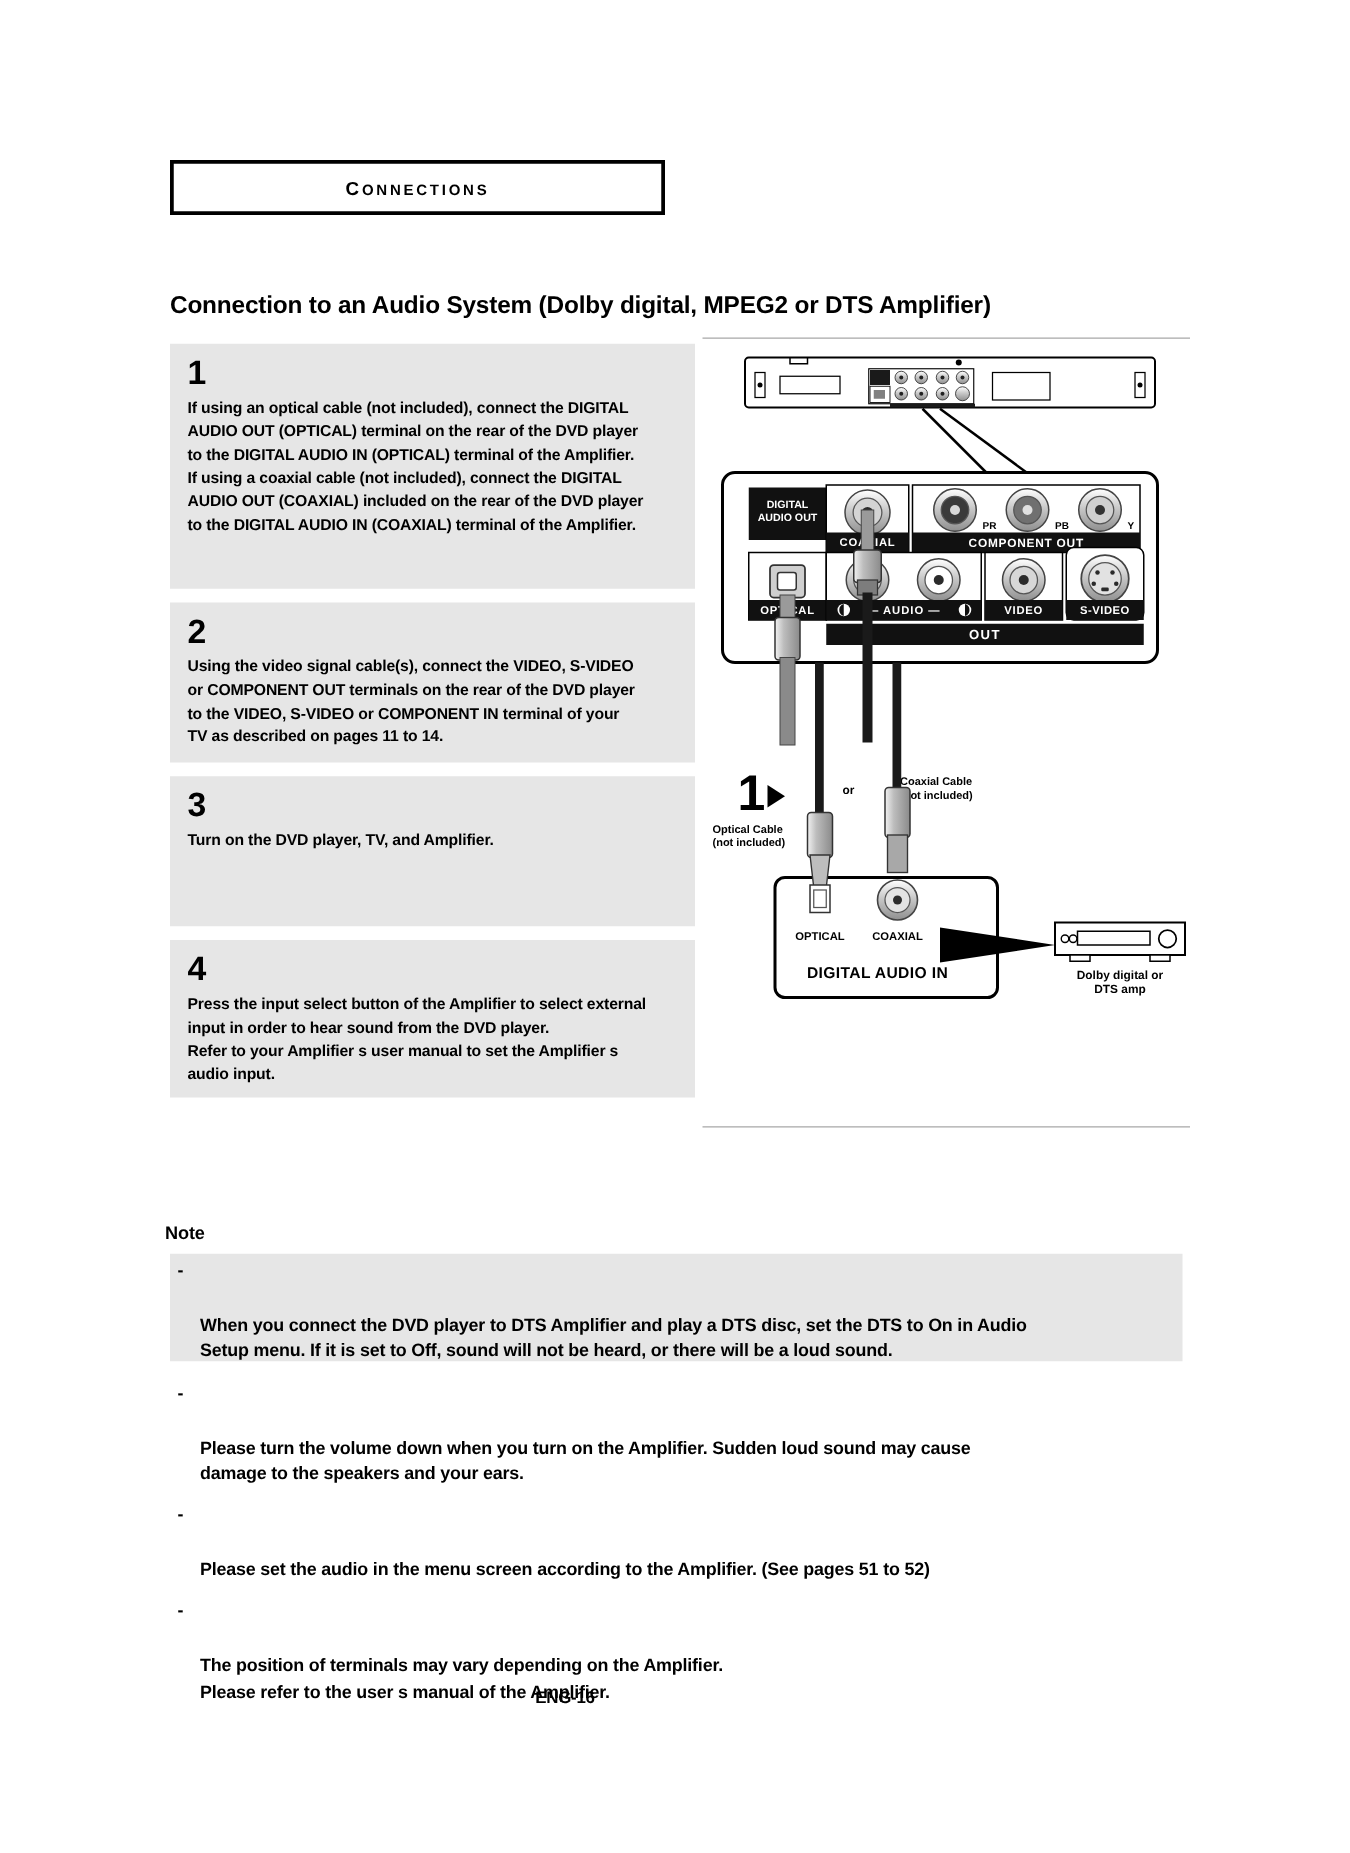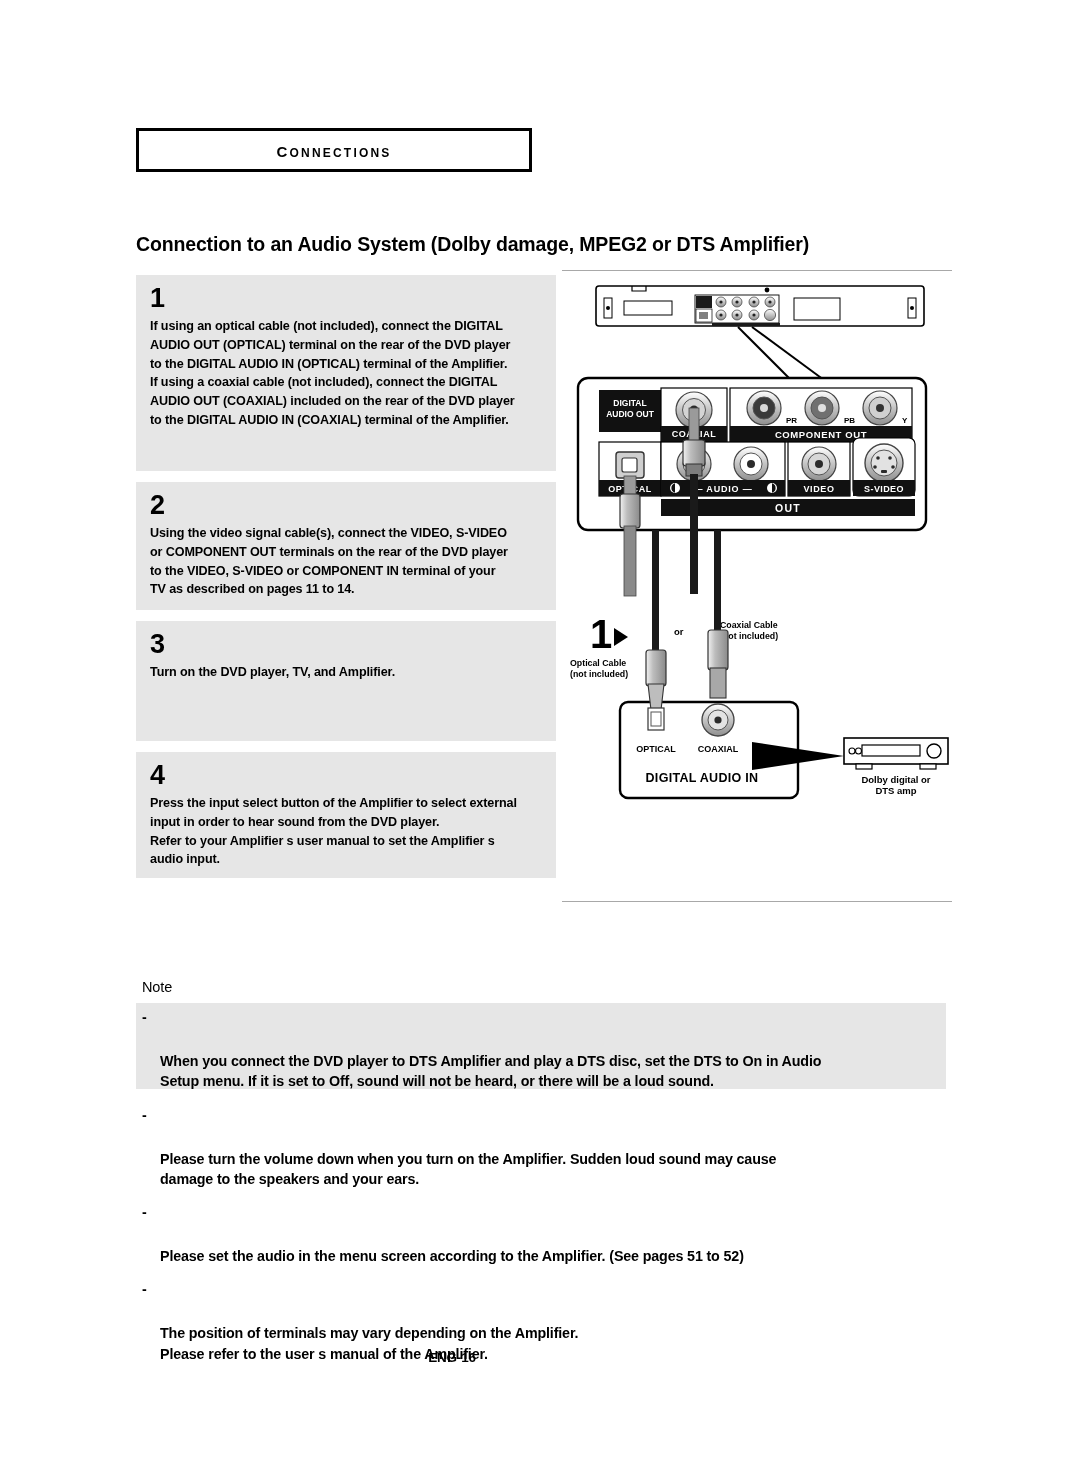--- a/index.html
+++ b/index.html
@@ -108,24 +108,24 @@
     left: 562px;
     top: 280px;
     width: 394px;
     height: 616px;
   }
   .diagram svg { display: block; }
 
   
   .note-label {
     position: absolute;
-    left: 142px;
+    left: 132px;
     top: 979px;
     font-size: 14.5px;
-    font-weight: normal;
+    font-weight: bold;
     letter-spacing: -0.1px;
   }
   .note-shade {
     position: absolute;
     left: 136px;
     top: 1003px;
     width: 810px;
     height: 86px;
     background: #e6e6e6;
   }
@@ -166,21 +166,21 @@
     margin-left: 14px;
   }
 </style>
 </head>
 <body>
 
 <div class="chapter-box">
   <span class="chapter-title">CONNECTIONS</span>
 </div>
 
-<div class="section-heading">Connection to an Audio System (Dolby damage, MPEG2 or DTS Amplifier)</div>
+<div class="section-heading">Connection to an Audio System (Dolby digital, MPEG2 or DTS Amplifier)</div>
 
 <div class="steps">
 
   <div class="step step1">
     <div class="step-num">1</div>
     <div class="step-body">
       <span class="ln"><span>If using an optical cable (not included), connect the </span><span class="overlap">DIGITAL</span></span>
       <span class="ln">AUDIO OUT (OPTICAL) terminal on the rear of the DVD player</span>
       <span class="ln">to the DIGITAL AUDIO IN (OPTICAL) terminal of the Amplifier.</span>
       <span class="ln"><span>If using a coaxial cable (not included), connect the </span><span class="overlap">DIGITAL</span></span>

